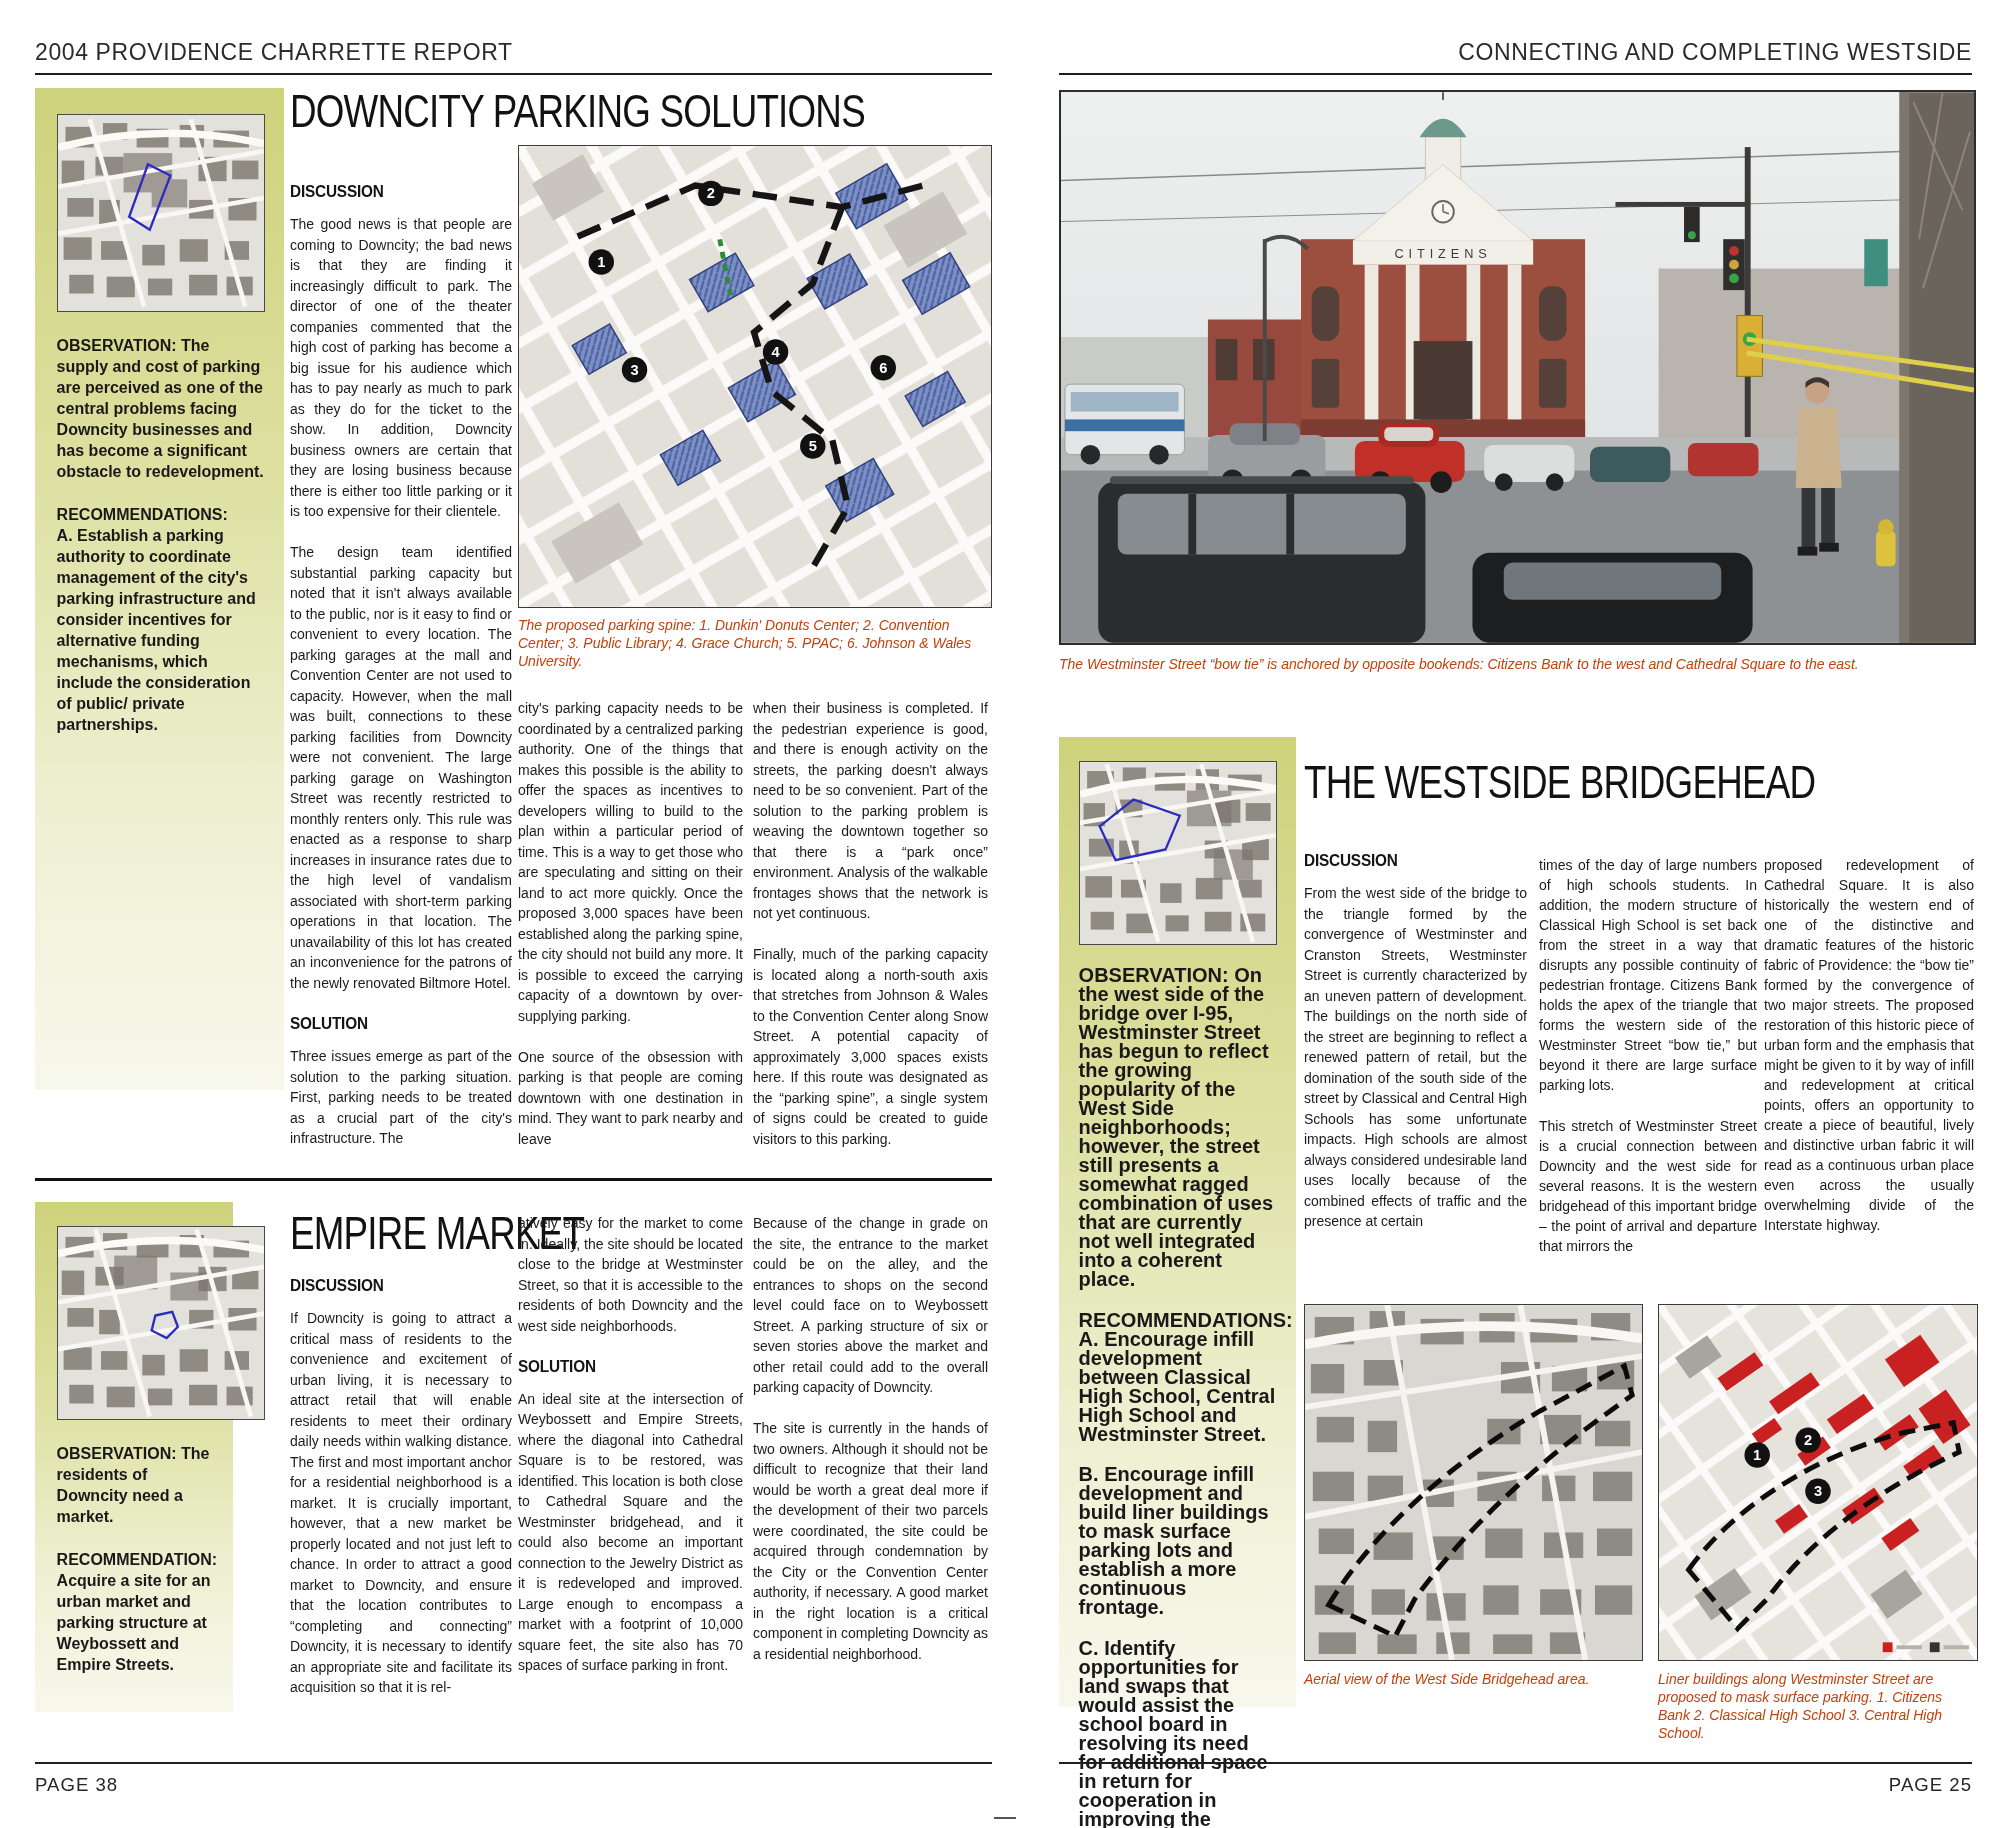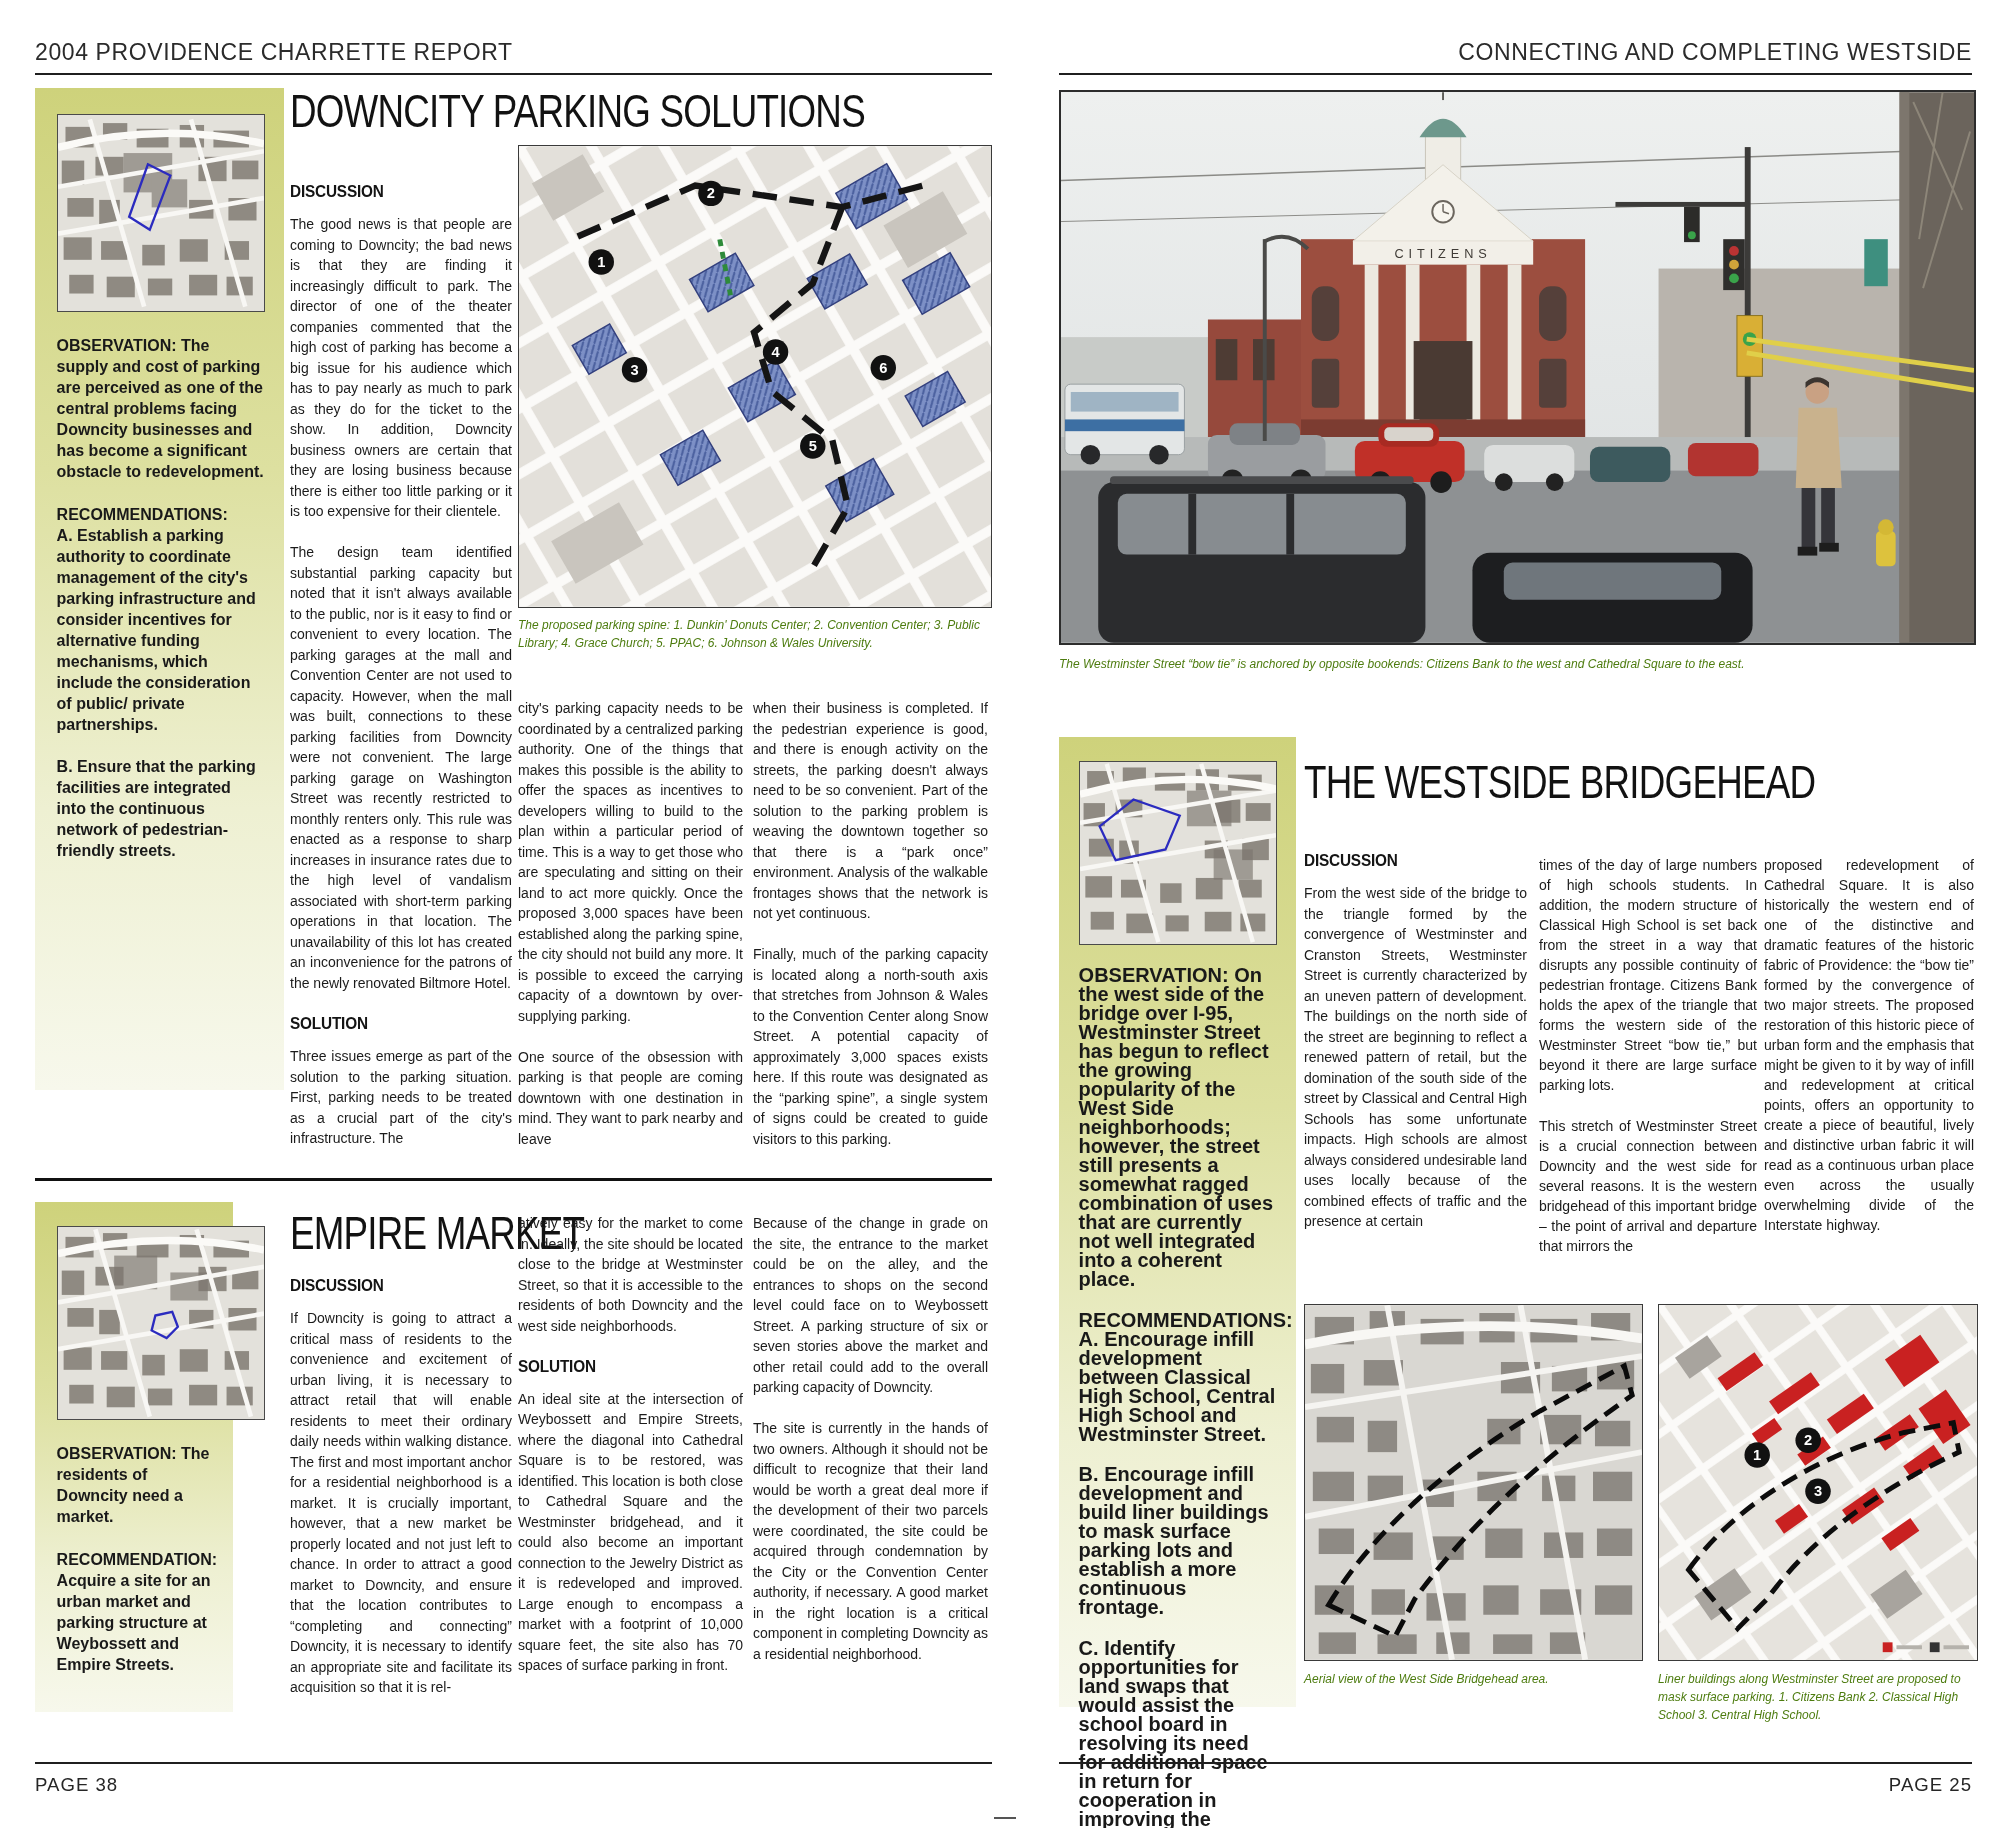--- a/index.html
+++ b/index.html
@@ -13,21 +13,21 @@
   .sb{font-weight:700;font-size:16px;line-height:21px;color:#191919;}
   .sb p{margin:0 0 21.6px;white-space:pre-line;}
   .sb-sm{font-size:20px;line-height:19px;}
   .mapframe{border:1px solid #4a4a4a;background:#e3e1db;display:block;}
   .bigtitle{font-size:46px;font-weight:400;letter-spacing:-1px;color:#121212;
             transform:scaleX(.8);transform-origin:0 0;white-space:nowrap;}
   .subhead{font-weight:700;font-size:16.7px;color:#141414;letter-spacing:-0.2px;
            transform:scaleX(.92);transform-origin:0 50%;margin:0 0 11.8px;white-space:nowrap;}
   .col{font-size:14px;line-height:20.5px;color:#1b1b1b;}
   .col p{margin:0 0 20.6px;text-align:justify;}
-  .caption{font-style:italic;font-size:12px;line-height:18px;color:#4d7c0f;}
+  .caption{font-style:italic;font-size:14px;line-height:18px;color:#c2410c;}
   .fig{border:1px solid #3a3a3a;background:#f4f3f0;overflow:hidden;}
   .photo{border:2px solid #2c2c2c;background:#e8eaea;overflow:hidden;}
   .pagenum{font-size:18.6px;letter-spacing:1px;color:#262626;}
   svg{display:block;}
   svg text{font-family:"Liberation Sans",sans-serif;}
   .marker-num{fill:#ffffff;font-size:15px;font-weight:700;text-anchor:middle;}
   .bank-sign{fill:#3f3b36;font-size:13px;letter-spacing:5px;text-anchor:middle;}
 </style>
 </head>
 <body>
@@ -76,21 +76,20 @@
             <path d="M34,0 L92,200"></path>
             <path d="M142,0 L200,200"></path>
         </g>
         <path d="M0,30 Q110,2 220,26" stroke="#fbfaf7" stroke-width="8" fill="none"></path>
         <polygon points="96,48 120,60 98,118 76,104" fill="none" stroke="#2b2bbf" stroke-width="2.5"></polygon>
       </svg>
       <div class="sb" style="margin-top:23.5px;">
         <p>OBSERVATION:  The supply and cost of parking are perceived as one of the central problems facing Downcity businesses and has become a significant obstacle to redevelopment.</p>
         <p>RECOMMENDATIONS:
 A. Establish a parking authority to coordinate management of the city's parking infrastructure and consider incentives for alternative funding mechanisms, which include the consideration of public/ private partnerships.</p>
-        <p>B. Ensure that the parking facilities are integrated into the continuous network of pedestrian-friendly streets.</p>
       </div>
     </div>
   </div>
 
   <div class="abs bigtitle" style="left:290px;top:84px;">DOWNCITY PARKING SOLUTIONS</div>
 
   <div class="abs fig" style="left:518px;top:145px;width:472px;height:461px;">
     <svg width="472" height="461" viewBox="0 0 482 470">
       <defs>
         <pattern id="pgrid" width="64" height="58" patternUnits="userSpaceOnUse" patternTransform="rotate(-30)">

